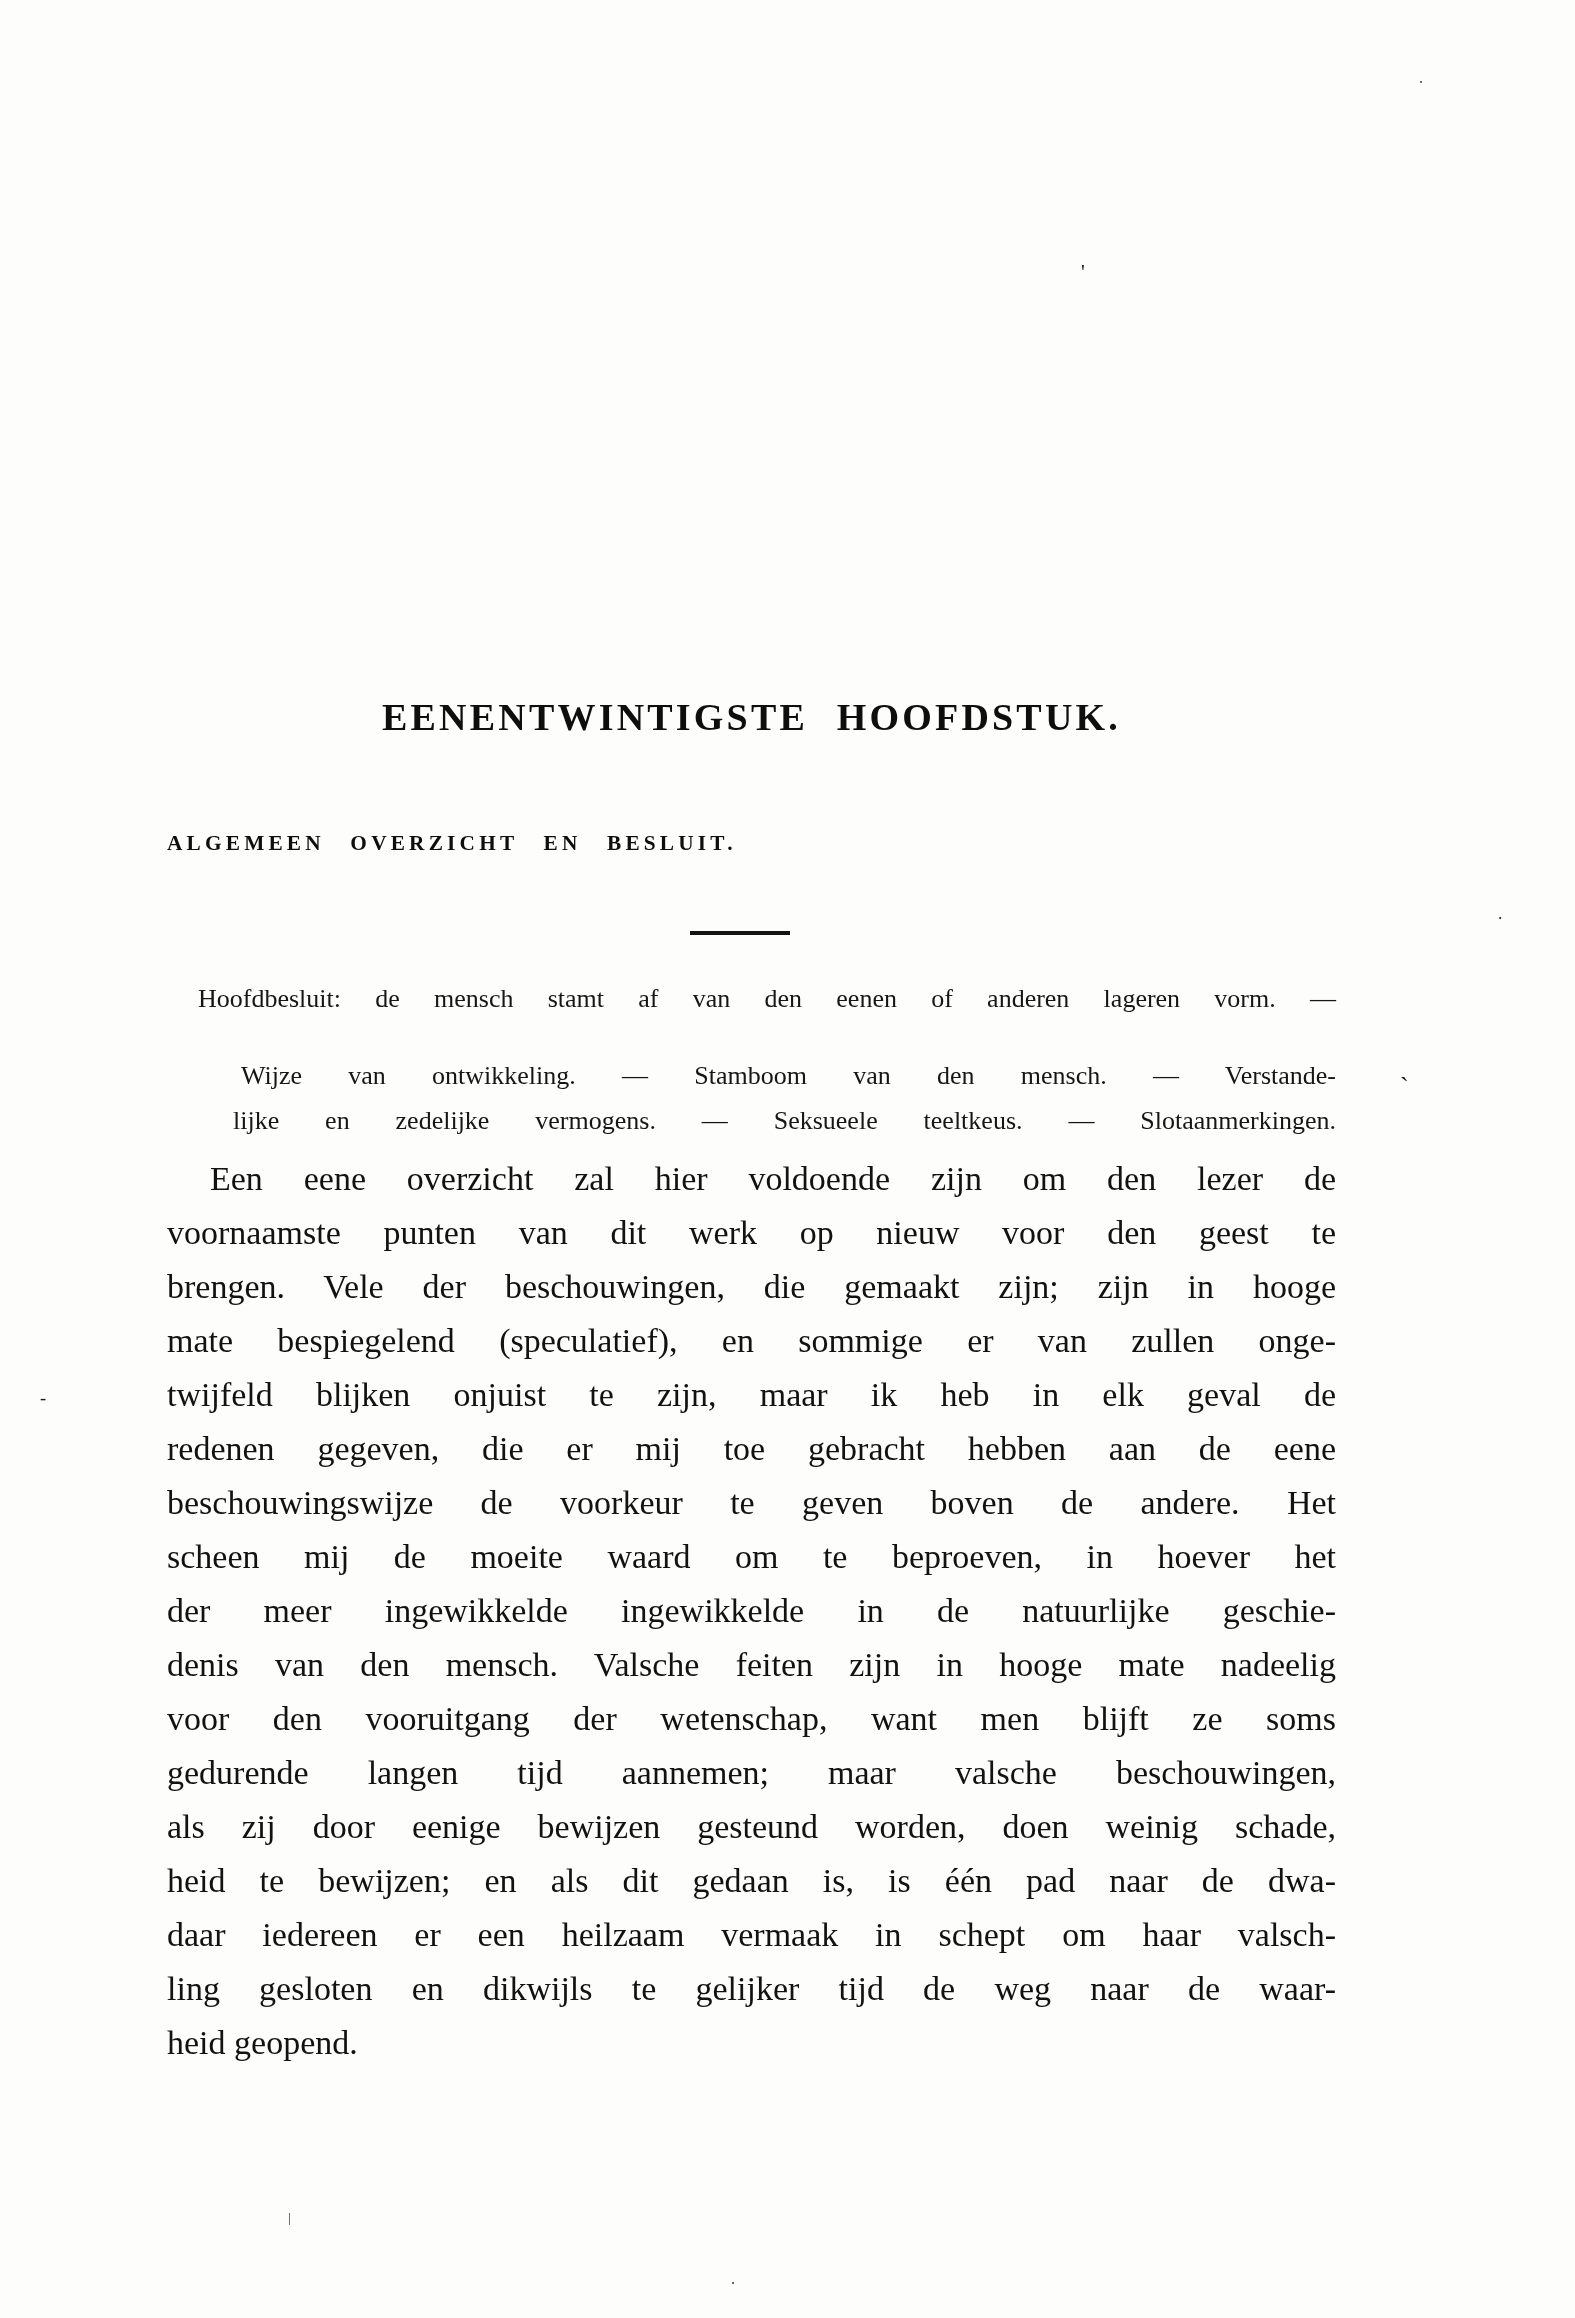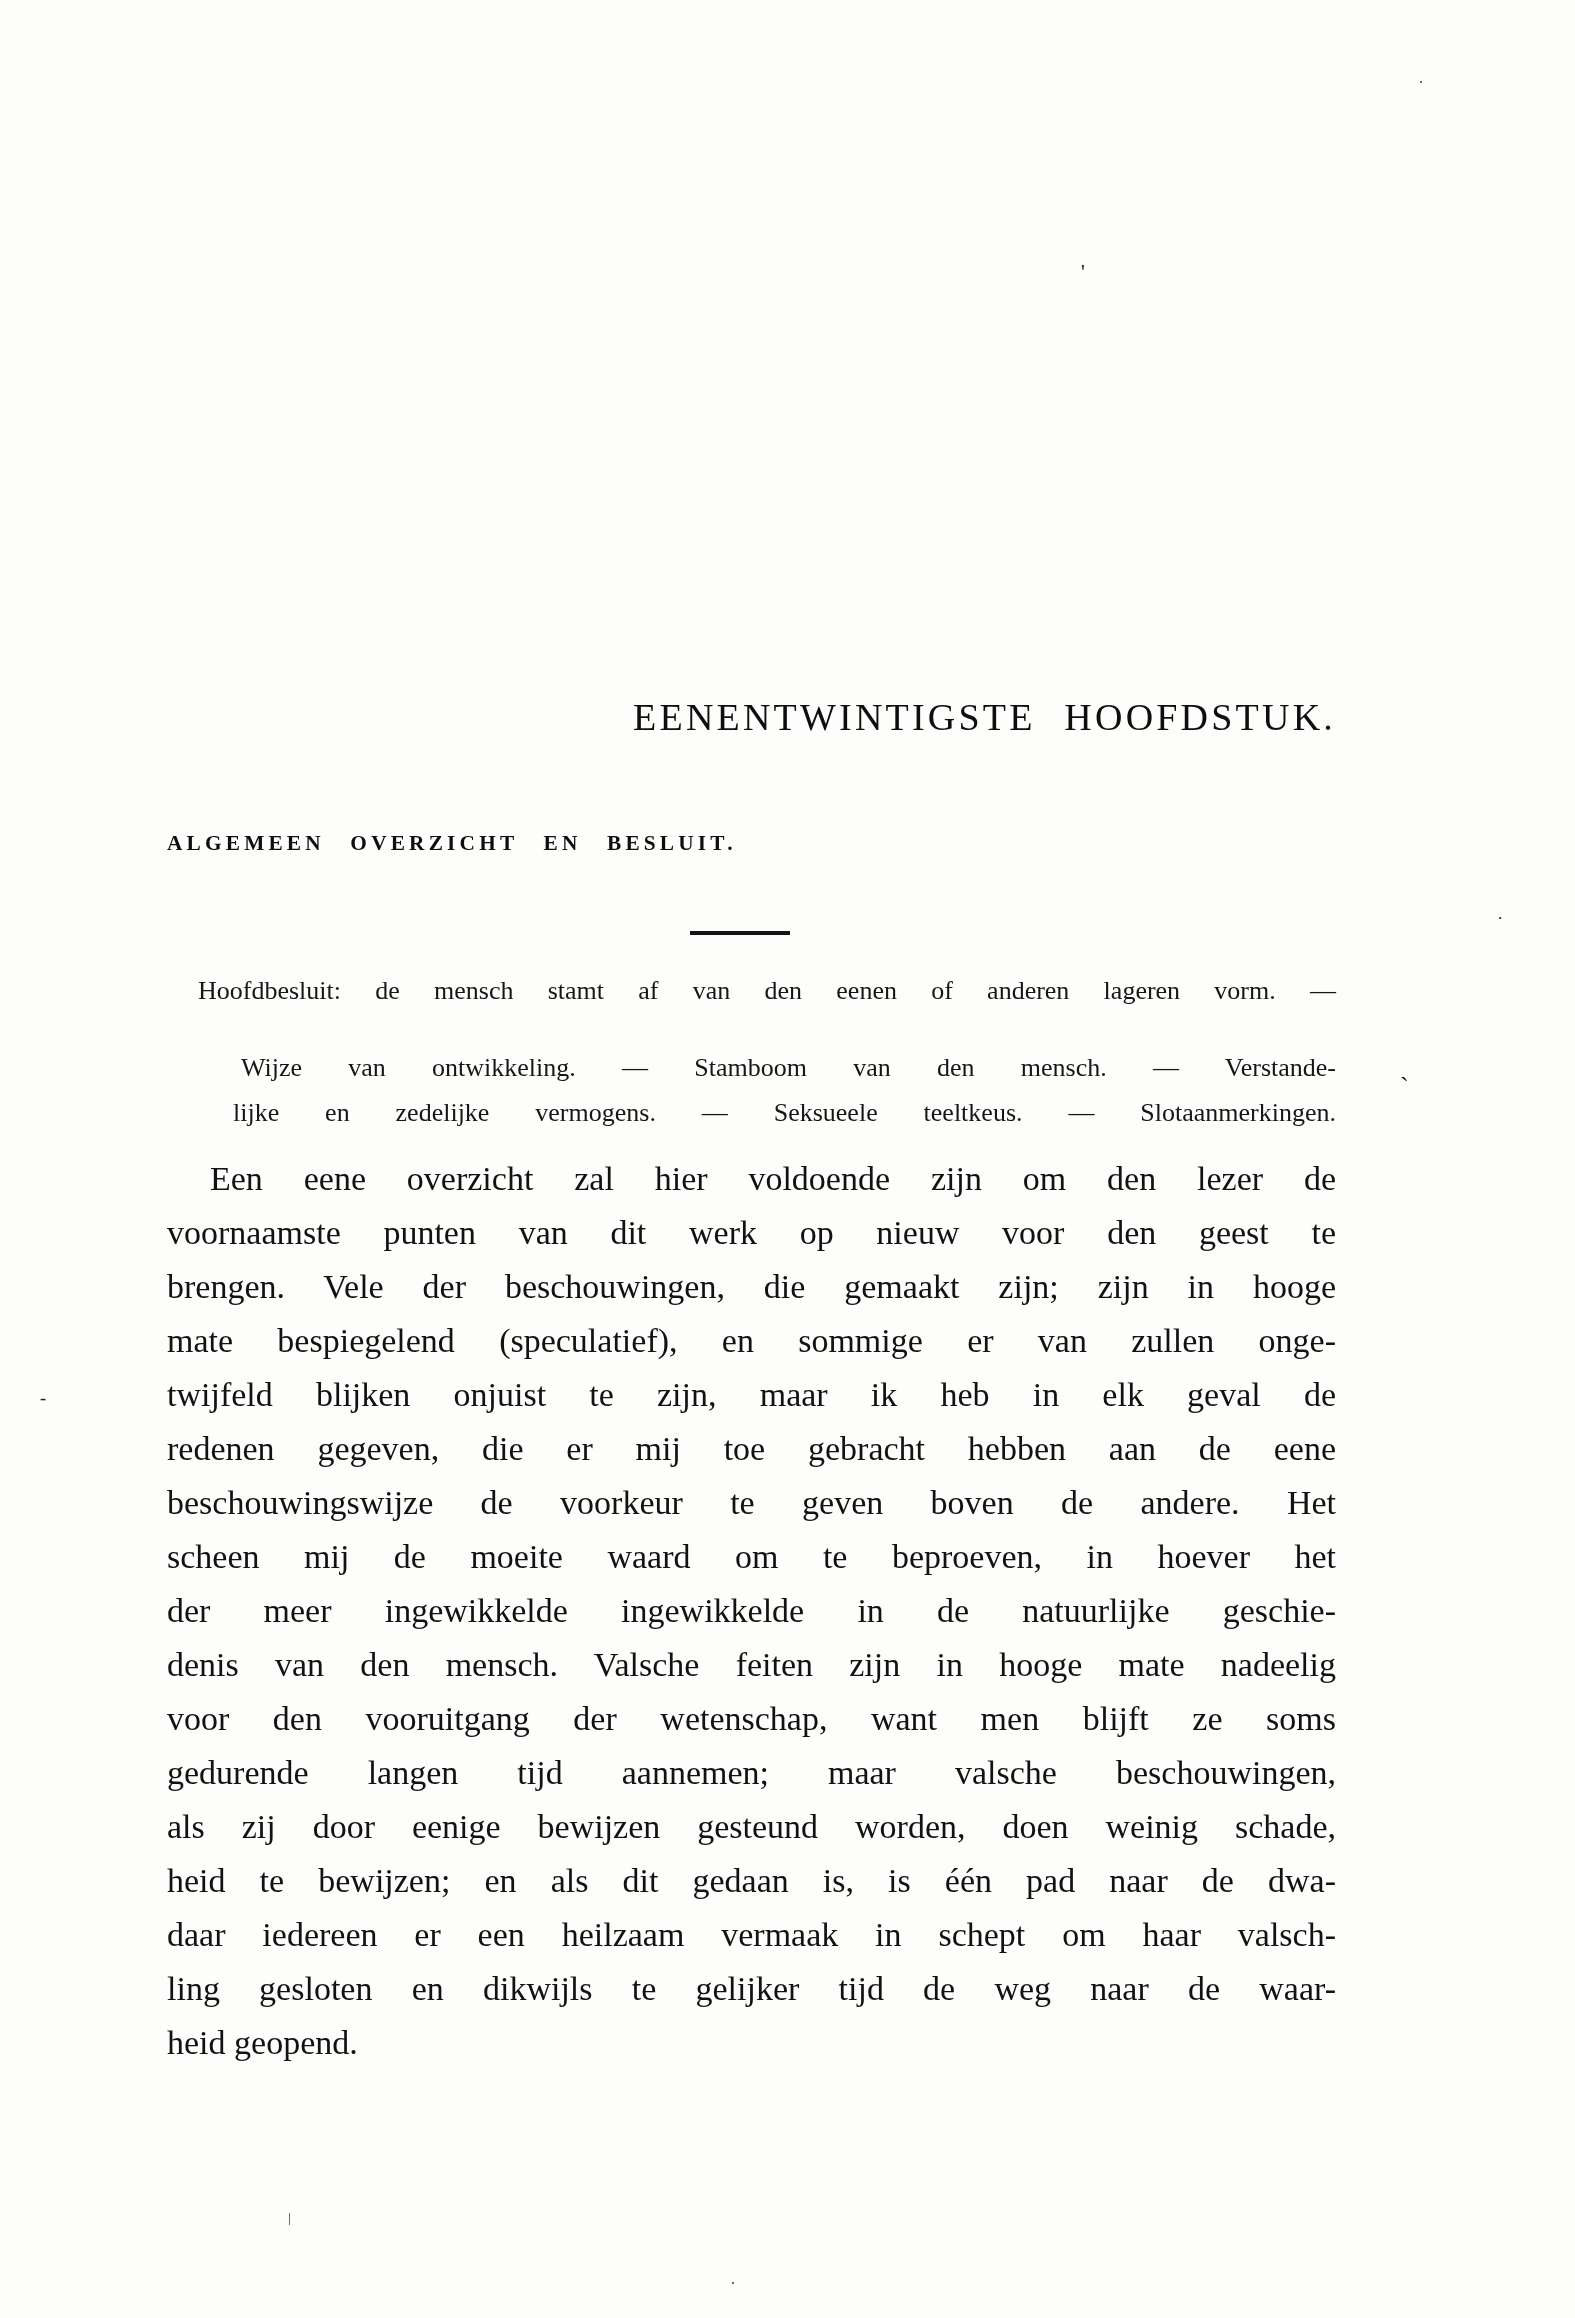--- a/index.html
+++ b/index.html
@@ -14,23 +14,23 @@
     background: #fdfdfb;
     color: #131313;
     font-family: "Liberation Serif", "DejaVu Serif", serif;
     overflow: hidden;
   }
   .chapter-heading {
     position: absolute;
     left: 167px;
     width: 1169px;
     top: 695px;
-    text-align: right;
+    text-align: center;
     font-size: 38px;
-    font-weight: normal;
+    font-weight: bold;
     letter-spacing: 3.2px;
     word-spacing: 16px;
     white-space: nowrap;
     color: #0e0e0e;
   }
   .chapter-subheading {
     position: absolute;
     left: 167px;
     width: 1169px;
     top: 831px;
@@ -56,21 +56,21 @@
     top: 968px;
     width: 1169px;
     font-size: 26px;
     line-height: 45px;
     color: #161616;
   }
   .summary .line {
     text-align: justify;
     text-align-last: justify;
   }
-  .summary .line:nth-child(1) { padding-left: 31px; }
+  .summary .line:nth-child(1) { padding-left: 31px; margin-top: 8px; }
   .summary .line:nth-child(2) { padding-left: 74px; margin-top: 32px; }
   .summary .line:nth-child(3) { padding-left: 66px; }
   .bodytext {
     position: absolute;
     left: 167px;
     top: 1152px;
     width: 1169px;
     font-size: 34px;
     line-height: 54px;
     color: #121212;

